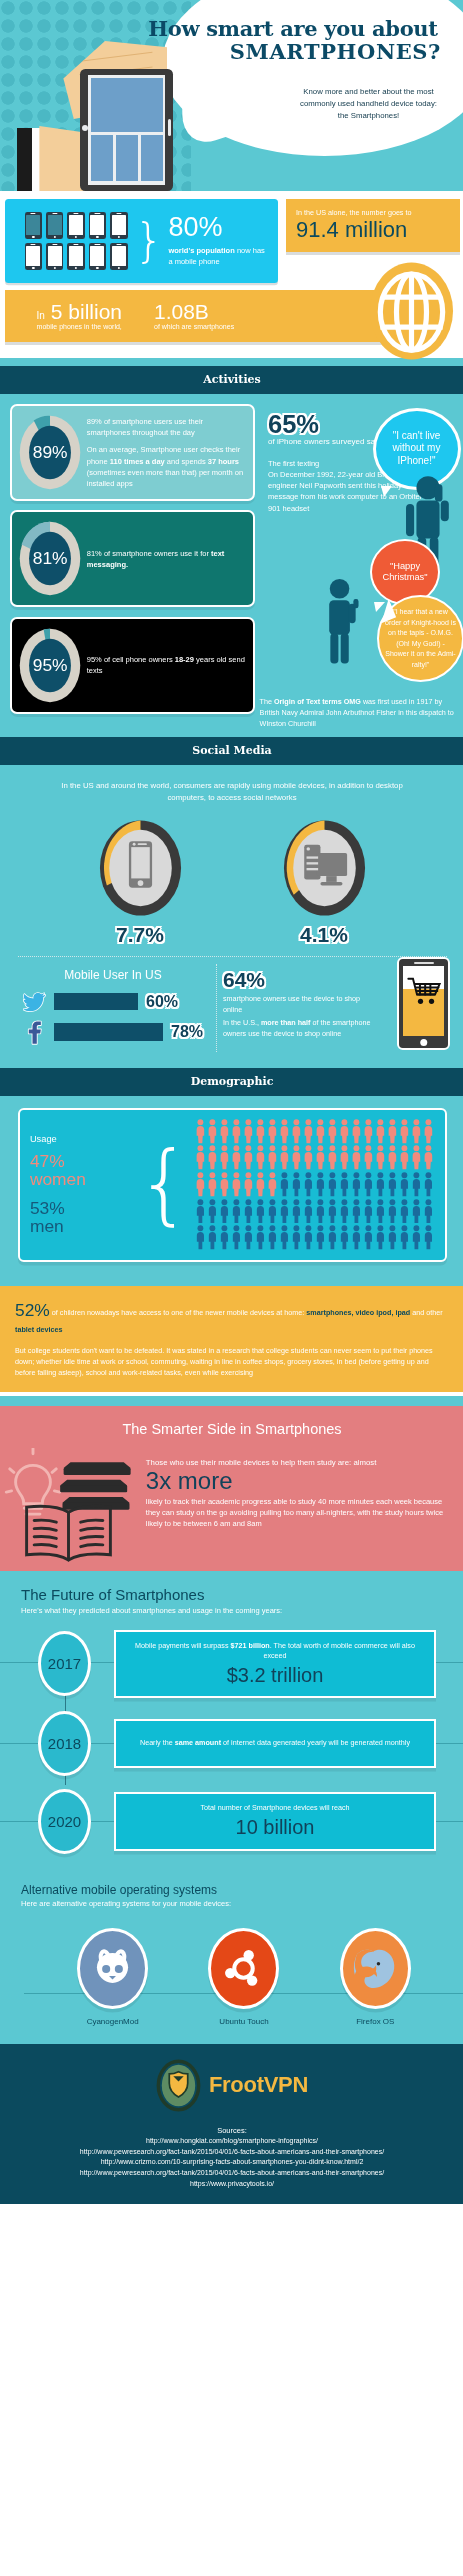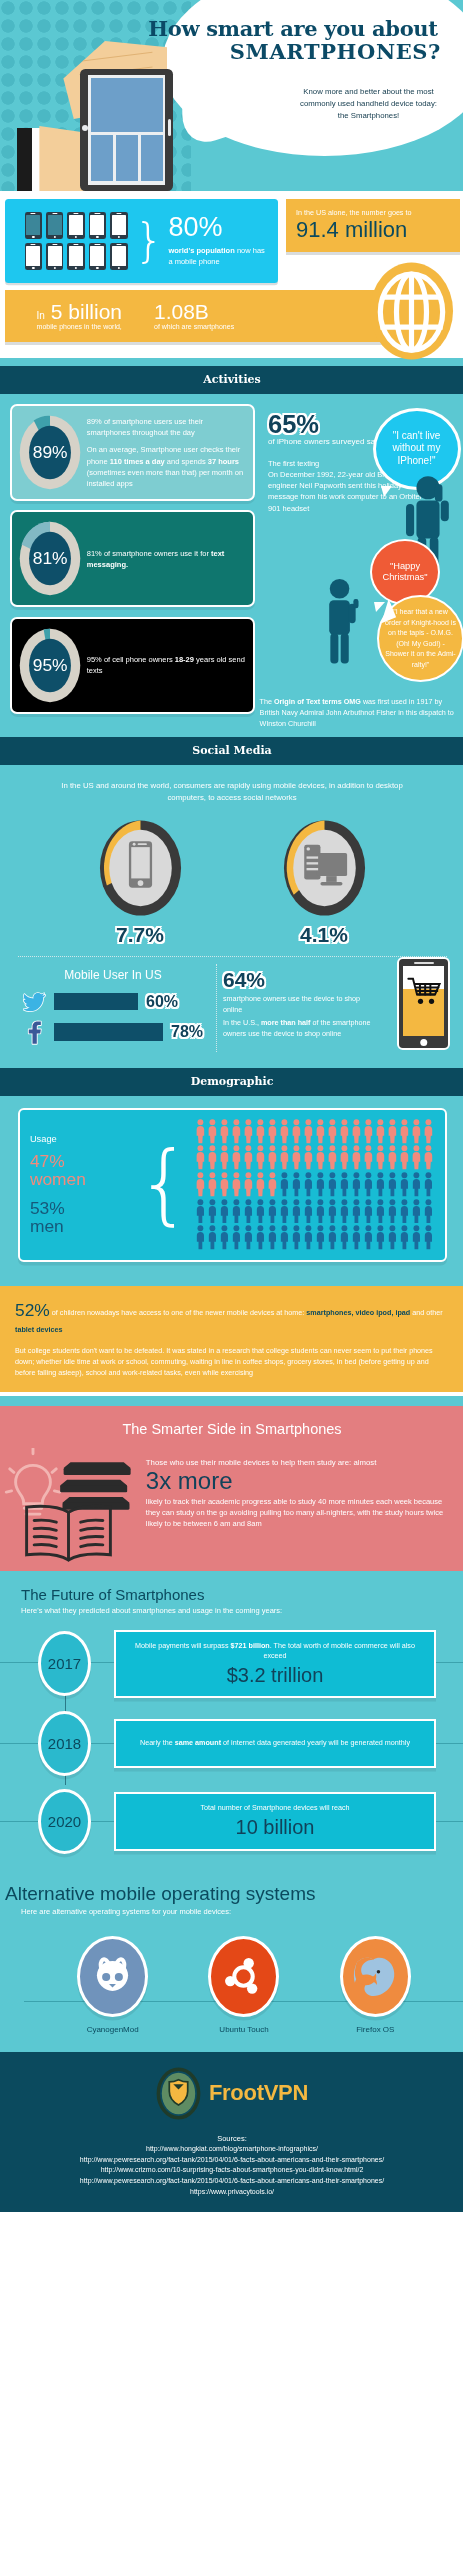--- a/index.html
+++ b/index.html
@@ -316,21 +316,21 @@
     padding: 9.3px 11.6px; text-align: center; color: #ffffff; position: relative; z-index: 3;
     box-shadow: 0 3.5px 0 rgba(0,0,0,0.07);
   }
   .tl-box .t1 { font-size: 7.2px; line-height: 1.45; }
   .tl-box .t1 b { font-weight: bold; }
   .tl-box .t2 { font-size: 20px; color: #11425a; line-height: 1.15; margin-top: 2.3px; }
   .tl-connect { position: absolute; left: 65px; width: 0.6px; background: #2b7a88; }
 
   
   .altos { background: #5bc8d2; padding: 10.4px 0 17.4px; position: relative; }
-  .altos h3 { color: #0b4a5e; font-size: 19px; font-weight: normal; padding-left: 5px; }
+  .altos h3 { color: #0b4a5e; font-size: 12px; font-weight: normal; padding-left: 21px; }
   .altos .sub { color: #ffffff; font-size: 7.5px; padding-left: 21px; margin-top: 2.3px; }
   .os-row { display: flex; justify-content: space-around; margin-top: 20px; position: relative; padding: 0 23px; margin-left: 24px; }
   .os-item { text-align: center; width: 104px; position: relative; z-index: 3; }
   .os-circle {
     width: 71px; height: 81px; margin: 0 auto 8px; border: 3.5px solid #fff; border-radius: 50%;
     display: flex; align-items: center; justify-content: center;
     box-shadow: 0 3.5px 0 rgba(0,0,0,0.08);
   }
   .os-item .name { color: #0b4a5e; font-size: 8px; }
 

